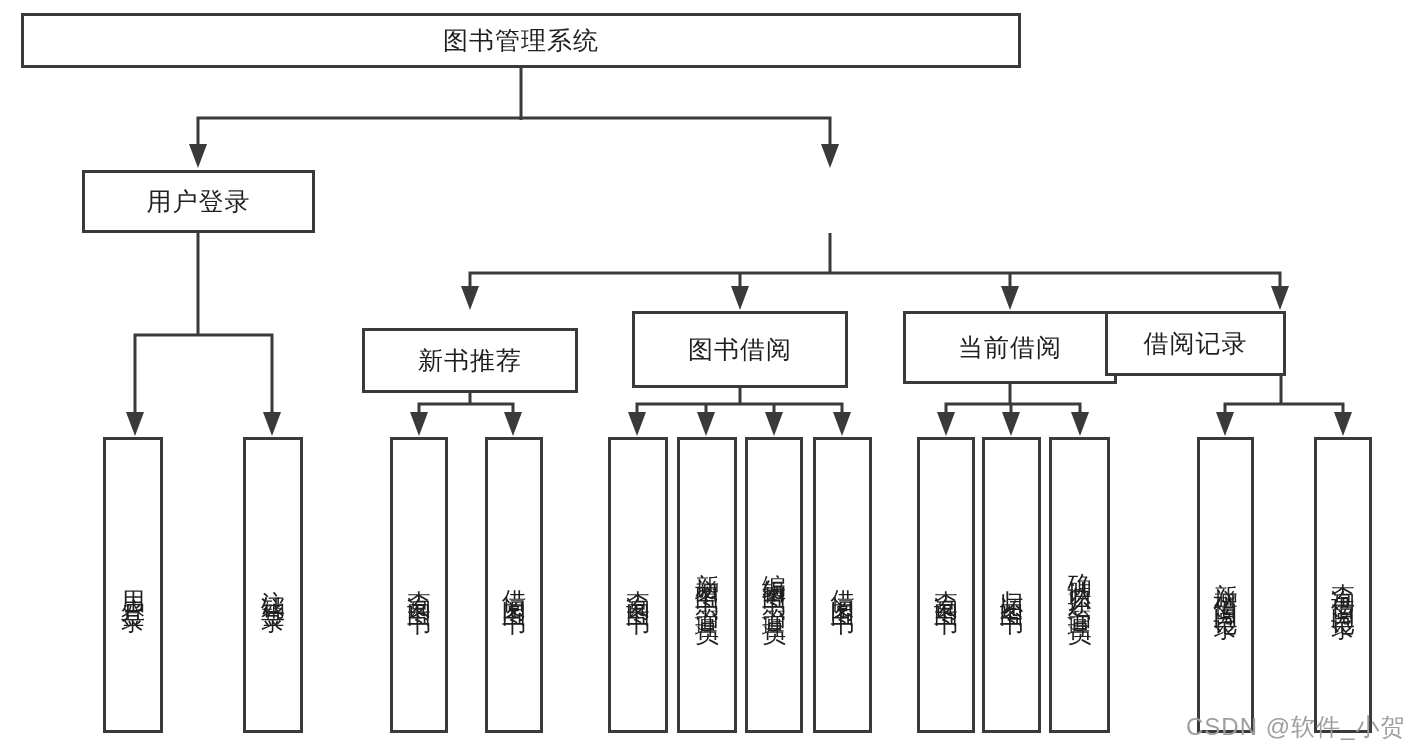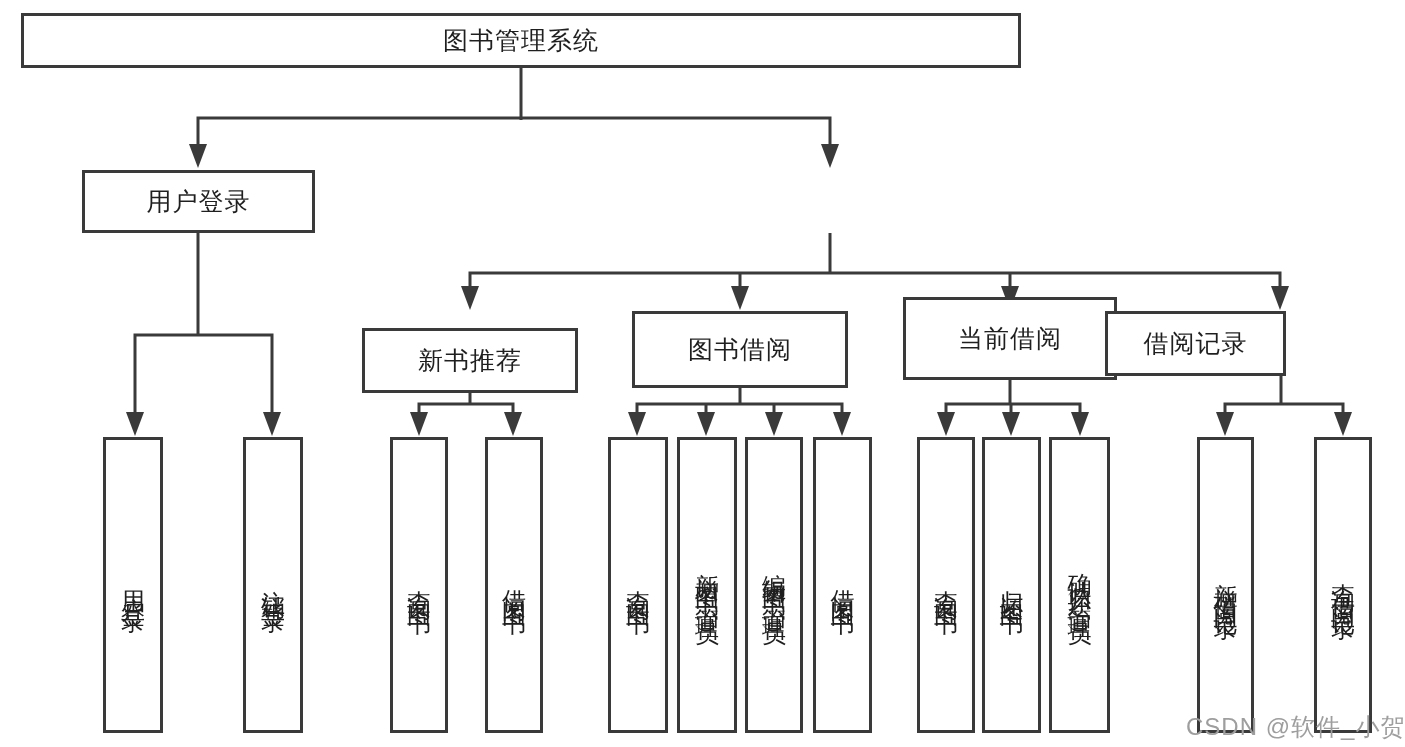--- a/index.html
+++ b/index.html
@@ -118,21 +118,21 @@
   <div class="node h" style="left:82px;top:170px;width:233px;height:63px">
     <span>用户登录</span>
   </div>
 
   <div class="node h" style="left:362px;top:328px;width:216px;height:65px">
     <span>新书推荐</span>
   </div>
   <div class="node h" style="left:632px;top:311px;width:216px;height:77px">
     <span>图书借阅</span>
   </div>
-  <div class="node h" style="left:903px;top:297px;width:214px;height:83px">
+  <div class="node h" style="left:903px;top:311px;width:214px;height:73px">
     <span>当前借阅</span>
   </div>
   <div class="node h" style="left:1105px;top:311px;width:181px;height:65px">
     <span>借阅记录</span>
   </div>
 
   <div class="node leaf" style="left:103px;top:437px;width:60px;height:296px">
     <span>用户登录</span>
   </div>
   <div class="node leaf" style="left:243px;top:437px;width:60px;height:296px">

